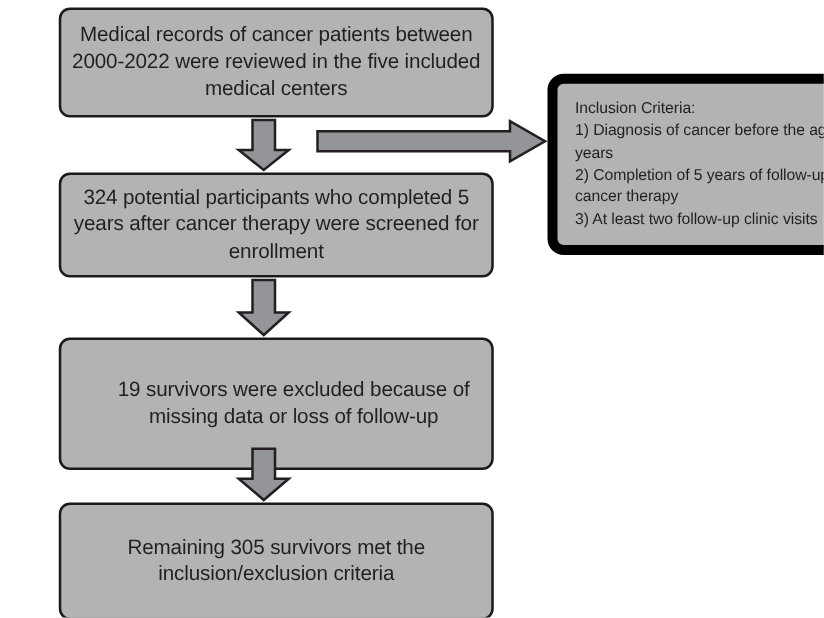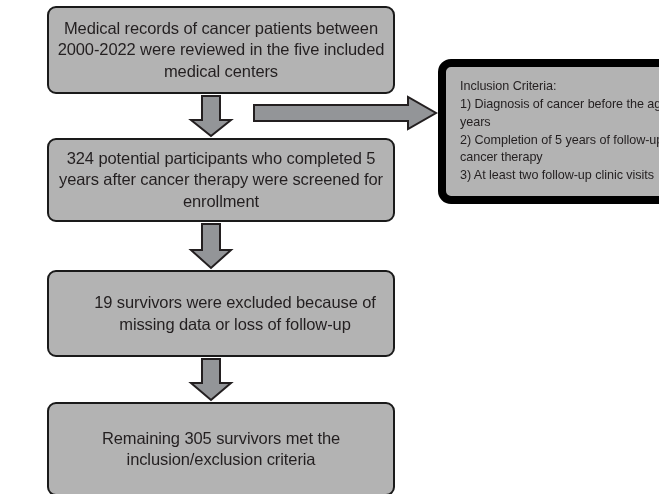--- a/index.html
+++ b/index.html
@@ -41,21 +41,21 @@
     padding: 0 6px;
     box-sizing: border-box;
     white-space: pre-line;
     line-height: 1.30;
     font-size: 16.5px;
     letter-spacing: -0.1px;
   }
   
   #box-review   { left: 5px;  top: 6px;   width: 348px; height: 88px; }
   #box-screened { left: 5px;  top: 138px; width: 348px; height: 84px; }
-  #box-excluded { left: 5px;  top: 270px; width: 348px; height: 87px; padding-left: 28px; }
+  #box-excluded { left: 5px;  top: 270px; width: 348px; height: 106px; padding-left: 28px; }
   #box-remaining{ left: 5px;  top: 402px; width: 348px; height: 94px; }
 
   
   #box-criteria {
     position: absolute;
     left: 396px;
     top: 59px;
     width: 294px;
     height: 145px;
     box-sizing: border-box;

